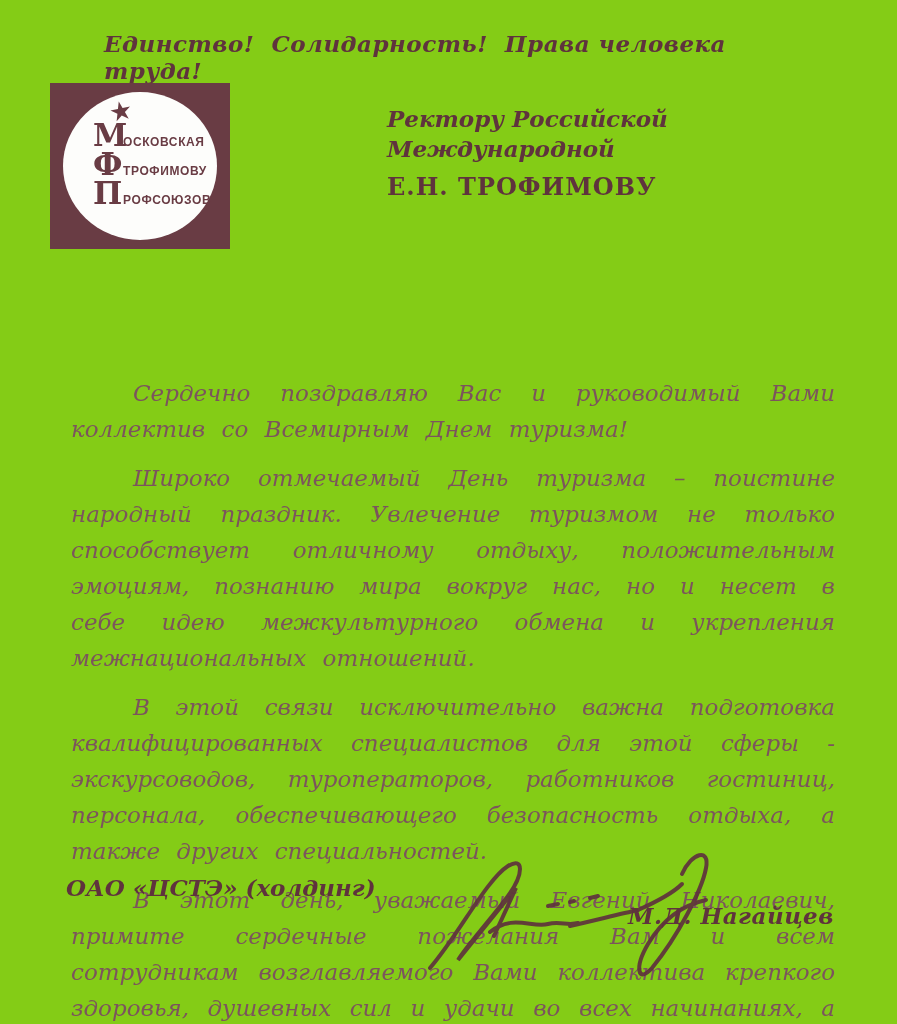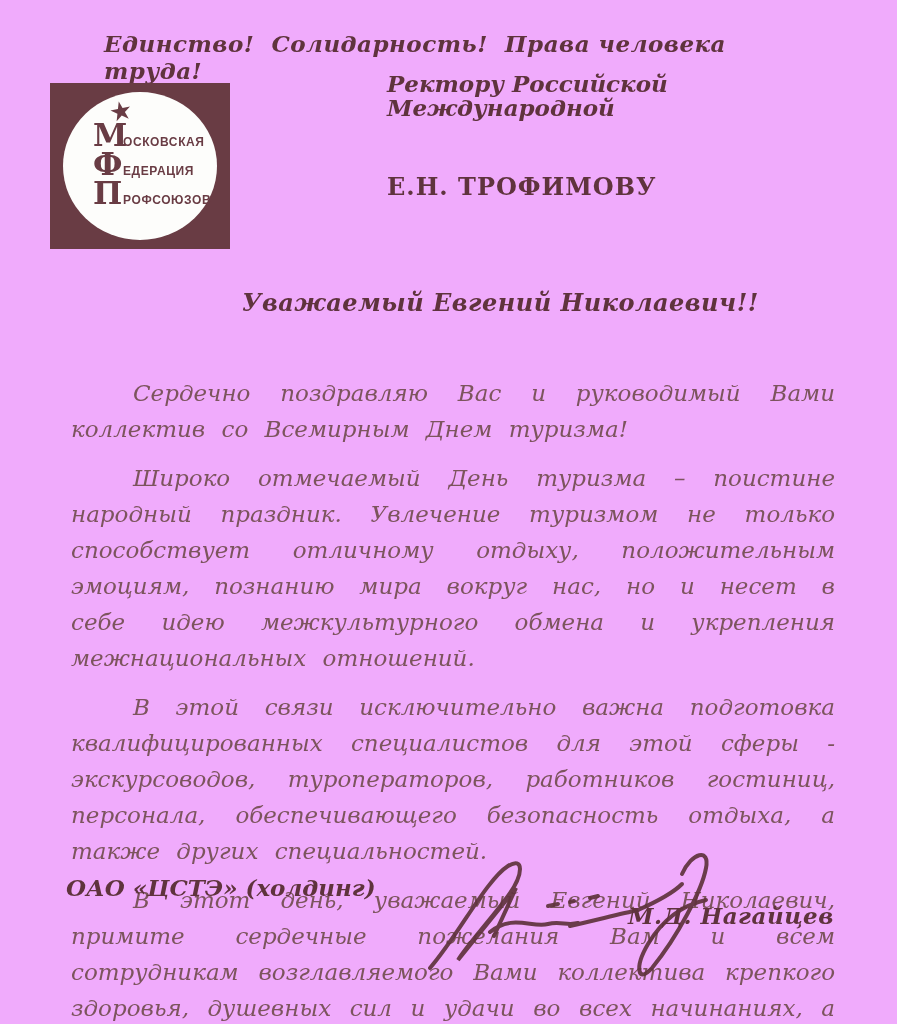--- a/index.html
+++ b/index.html
@@ -1,19 +1,19 @@
 <!DOCTYPE html>
 <html><head>
 <meta charset="utf-8">
 <style>
   html,body{margin:0;padding:0;background:#ffffff;}
   .page{
     position:relative;
     width:897px;height:1024px;
-    background:#f0abfc;
+    background:#84cc16;
     overflow:hidden;
     font-family:"DejaVu Serif", serif;
   }
   
   .slogan{
     position:absolute;left:104px;top:30px;width:720px;
     font-size:23px;font-weight:bold;font-style:italic;
     color:#5f333d;white-space:pre-wrap;letter-spacing:0.5px;
   }
   
@@ -37,23 +37,23 @@
   .logo-initial{
     font-family:"DejaVu Serif", serif;font-weight:bold;
     font-size:31px;color:#693c44;width:30px;line-height:0.85;
   }
   .logo-rest{
     font-family:"Liberation Sans", sans-serif;font-weight:bold;
     font-size:12px;color:#693c44;letter-spacing:0.6px;
   }
   
   .recipient{
-    position:absolute;left:387px;top:72px;width:470px;
+    position:absolute;left:387px;top:104px;width:470px;
     font-size:23px;font-weight:bold;font-style:italic;color:#5f333d;
-    line-height:24px;
+    line-height:30px;
   }
   .recipient-name{
     position:absolute;left:387px;top:172px;
     font-size:24px;font-weight:bold;color:#5f333d;
     letter-spacing:1px;
   }
   
   .salutation{
     position:absolute;left:242px;top:288px;
     font-size:24px;font-weight:bold;font-style:italic;color:#5f333d;
@@ -89,36 +89,35 @@
   <div class="logo-box">
     <div class="logo-circle">
       <div class="logo-star">★</div>
       <div class="logo-lines">
         <div class="logo-line">
           <span class="logo-initial">М</span>
           <span class="logo-rest">ОСКОВСКАЯ</span>
         </div>
         <div class="logo-line">
           <span class="logo-initial">Ф</span>
-          <span class="logo-rest">ЕДЕРАЦИЯ</span>
+          <span class="logo-rest">ТРОФИМОВУ</span>
         </div>
         <div class="logo-line">
           <span class="logo-initial">П</span>
           <span class="logo-rest">РОФСОЮЗОВ</span>
         </div>
       </div>
     </div>
   </div>
 
   <div class="recipient">
     <div>Ректору Российской Международной</div>
   </div>
   <div class="recipient-name">Е.Н. ТРОФИМОВУ</div>
 
-  <div class="salutation">Уважаемый Евгений Николаевич!!</div>
 
   <div class="body-text">
     <p>Сердечно поздравляю Вас и руководимый Вами коллектив со Всемирным Днем туризма!</p>
     <p>Широко отмечаемый День туризма – поистине народный праздник. Увлечение туризмом не только способствует отличному отдыху, положительным эмоциям, познанию мира вокруг нас, но и несет в себе идею межкультурного обмена и укрепления межнациональных отношений.</p>
     <p>В этой связи исключительно важна подготовка квалифицированных специалистов для этой сферы - экскурсоводов, туроператоров, работников гостиниц, персонала, обеспечивающего безопасность отдыха, а также других специальностей.</p>
     <p>В этот день, уважаемый Евгений Николаевич, примите сердечные пожелания Вам и всем сотрудникам возглавляемого Вами коллектива крепкого здоровья, душевных сил и удачи во всех начинаниях, а также жизненного благополучия и оптимизма.</p>
   </div>
 
   <div class="sig-title">
     <div>ОАО «ЦСТЭ» (холдинг)</div>

